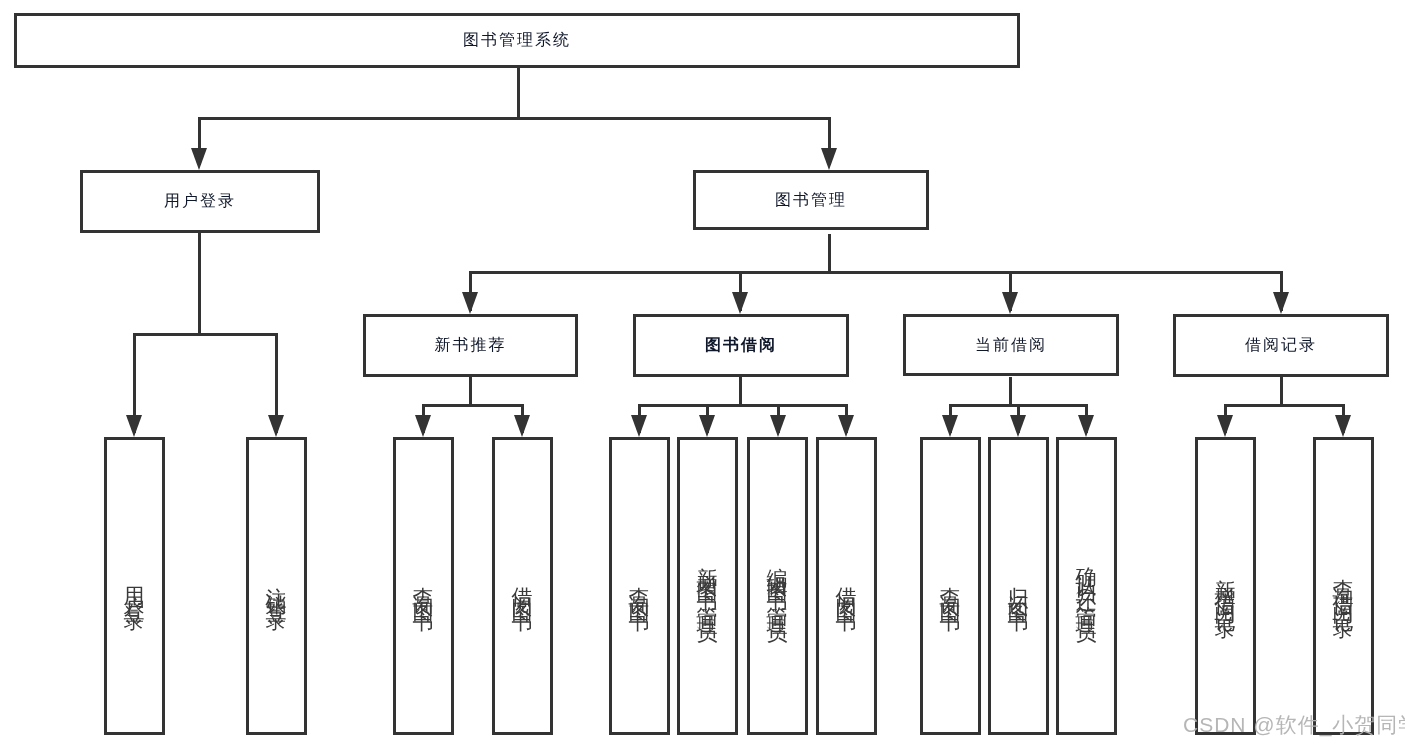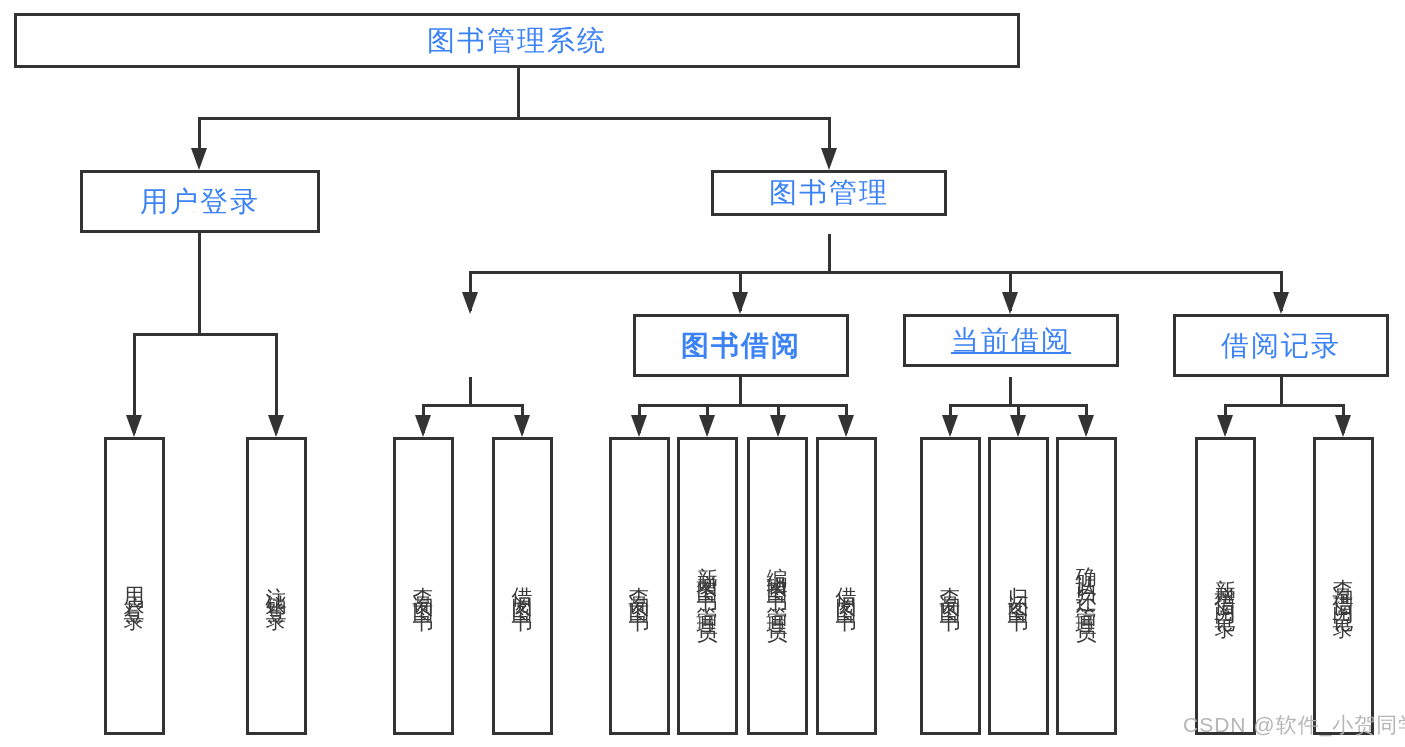--- a/index.html
+++ b/index.html
@@ -17,23 +17,23 @@
   }
   
   .hbox {
     position: absolute;
     box-sizing: border-box;
     border: 3px solid #333333;
     background: #ffffff;
     display: flex;
     align-items: center;
     justify-content: center;
-    font-size: 28px;
+    font-size: 16px;
     letter-spacing: 2px;
-    color: #3b82f6;
+    color: #0f172a;
     z-index: 2;
   }
   
   .vbox {
     position: absolute;
     box-sizing: border-box;
     border: 3px solid #333333;
     background: #ffffff;
     width: 61px;
     top: 437px;
@@ -87,42 +87,43 @@
   <div class="hbox" style="left:14px; top:13px; width:1006px; height:55px;">图书管理系统</div>
 
   <div class="line" style="left:517px; top:68px; width:3px; height:51px;"></div>
   <div class="line" style="left:198px; top:117px; width:633px; height:3px;"></div>
   <div class="line" style="left:198px; top:117px; width:3px; height:48px;"></div>
   <div class="line" style="left:828px; top:117px; width:3px; height:48px;"></div>
   <div class="arrow" style="left:191px; top:148px;"></div>
   <div class="arrow" style="left:821px; top:148px;"></div>
 
   <div class="hbox" style="left:80px; top:170px; width:240px; height:63px;">用户登录</div>
-  <div class="hbox" style="left:711px; top:170px; width:236px; height:46px;">图书管理</div>
+  <div class="hbox" style="left:693px; top:170px; width:236px; height:60px;">图书管理</div>
 
   <div class="line" style="left:198px; top:233px; width:3px; height:103px;"></div>
   <div class="line" style="left:133px; top:333px; width:145px; height:3px;"></div>
   <div class="line" style="left:133px; top:333px; width:3px; height:100px;"></div>
   <div class="line" style="left:275px; top:333px; width:3px; height:100px;"></div>
   <div class="arrow" style="left:126px; top:415px;"></div>
   <div class="arrow" style="left:268px; top:415px;"></div>
 
   <div class="line" style="left:828px; top:234px; width:3px; height:39px;"></div>
   <div class="line" style="left:469px; top:271px; width:814px; height:3px;"></div>
   <div class="line" style="left:469px; top:271px; width:3px; height:40px;"></div>
   <div class="line" style="left:739px; top:271px; width:3px; height:40px;"></div>
   <div class="line" style="left:1009px; top:271px; width:3px; height:40px;"></div>
   <div class="line" style="left:1280px; top:271px; width:3px; height:40px;"></div>
   <div class="arrow" style="left:462px; top:292px;"></div>
   <div class="arrow" style="left:732px; top:292px;"></div>
   <div class="arrow" style="left:1002px; top:292px;"></div>
   <div class="arrow" style="left:1273px; top:292px;"></div>
 
+  <div class="hbox" style="left:363px; top:314px; width:215px; height:63px;">新书推荐</div>
   <div class="hbox" style="left:633px; top:314px; width:216px; height:63px;font-weight:bold;">图书借阅</div>
-  <div class="hbox" style="left:903px; top:314px; width:216px; height:53px;text-decoration:underline;">当前借阅</div>
+  <div class="hbox" style="left:903px; top:314px; width:216px; height:62px;">当前借阅</div>
   <div class="hbox" style="left:1173px; top:314px; width:216px; height:63px;">借阅记录</div>
 
   <div class="line" style="left:469px; top:377px; width:3px; height:30px;"></div>
   <div class="line" style="left:422px; top:404px; width:102px; height:3px;"></div>
   <div class="line" style="left:422px; top:404px; width:3px; height:29px;"></div>
   <div class="line" style="left:521px; top:404px; width:3px; height:29px;"></div>
   <div class="arrow" style="left:415px; top:415px;"></div>
   <div class="arrow" style="left:514px; top:415px;"></div>
 
   <div class="line" style="left:739px; top:377px; width:3px; height:30px;"></div>

